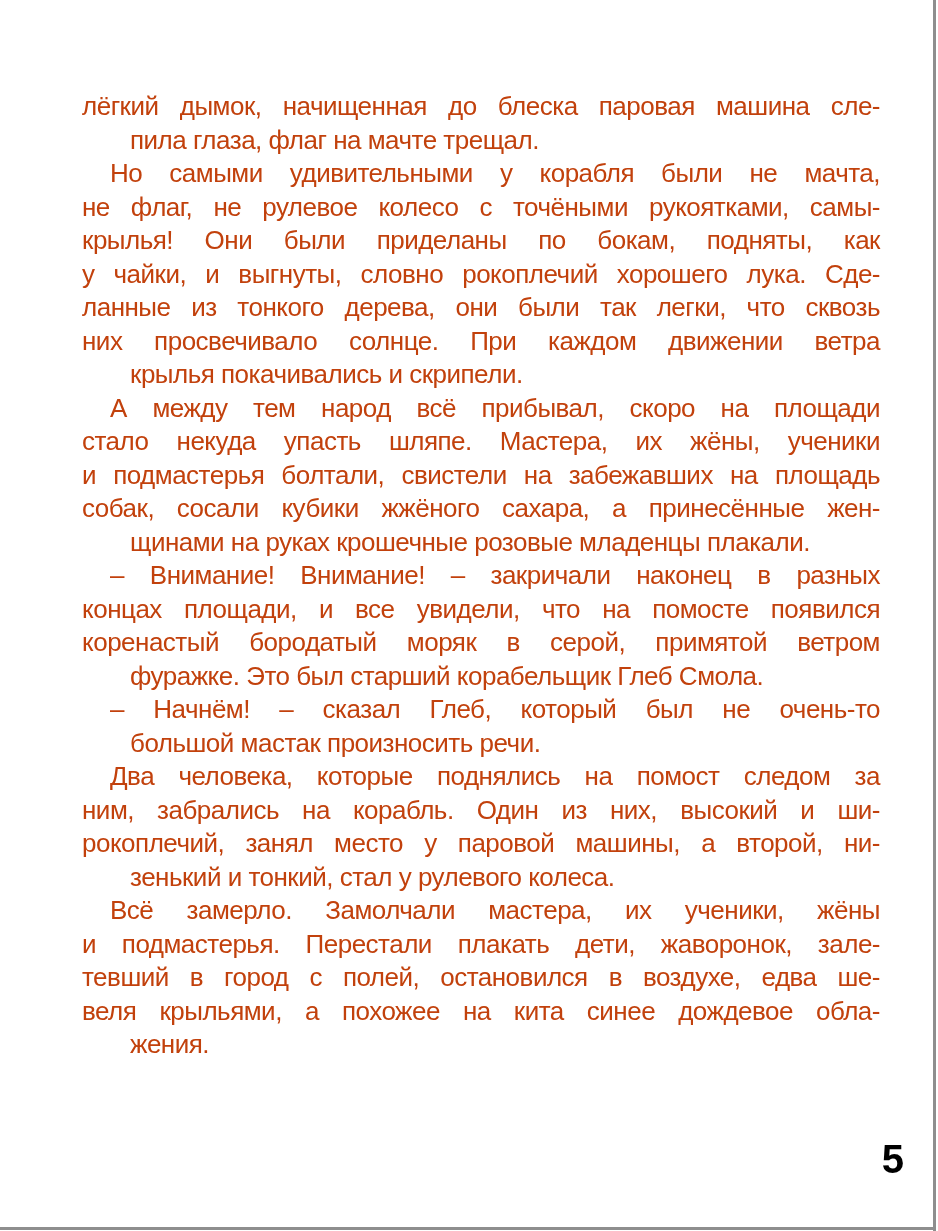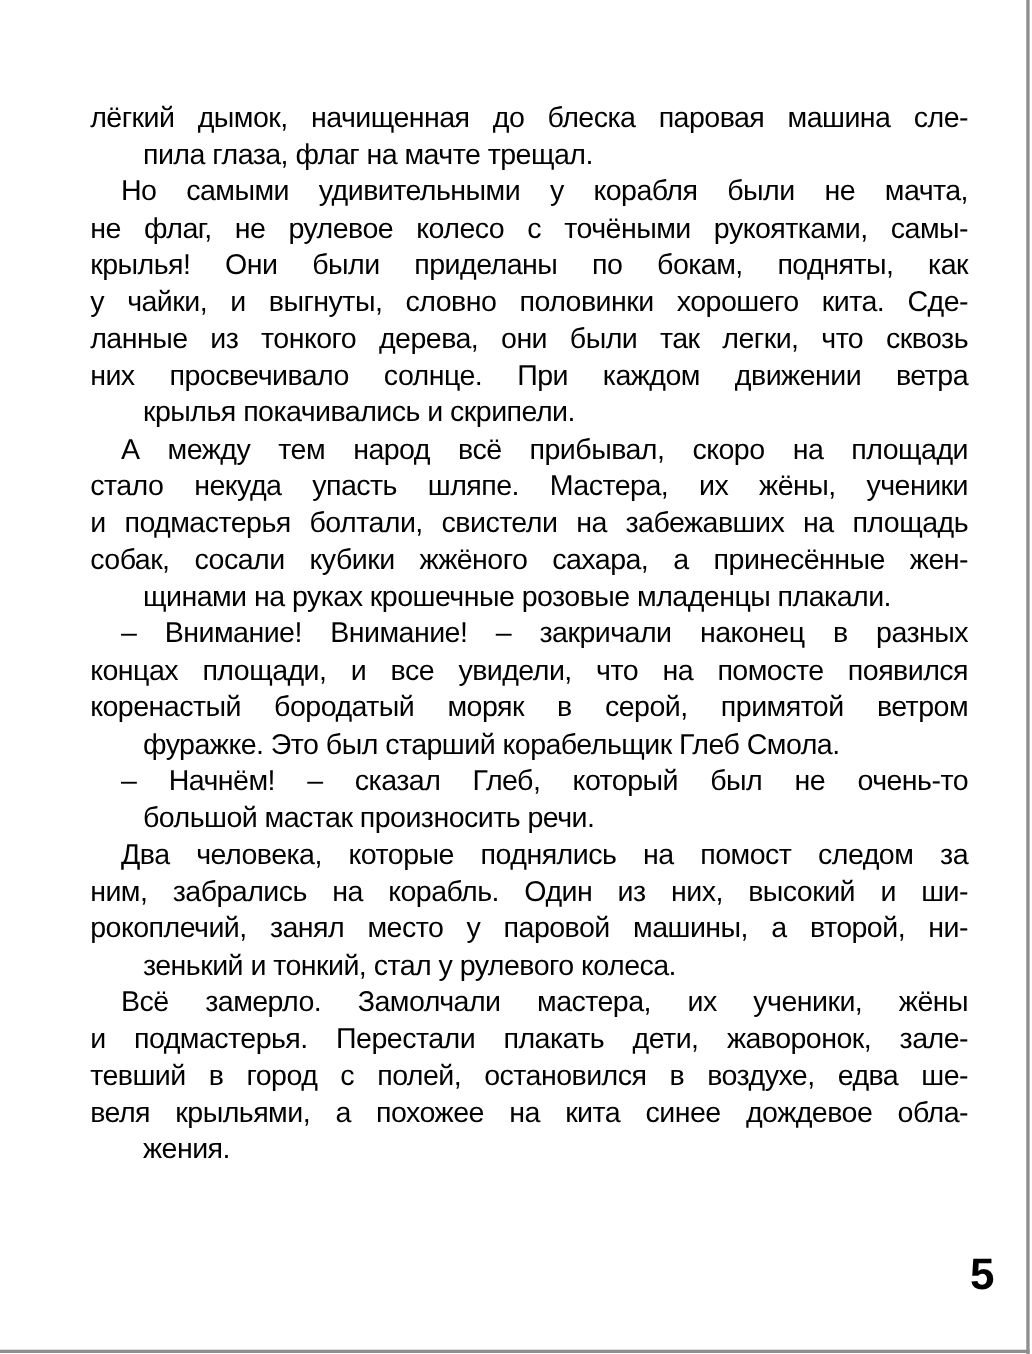--- a/index.html
+++ b/index.html
@@ -48,21 +48,21 @@
     padding: 0;
   }
   .line {
     font-size: 26px;
     line-height: 33.5px;
     letter-spacing: -0.5px;
     font-weight: 500;
     text-align: justify;
     text-align-last: justify;
     white-space: normal;
-    color: #000000;
+    color: #c2410c;
   }
   .line.last {
     text-align-last: left;
     margin-left: 48px;
   }
   .line.indent {
     text-indent: 28px;
   }
   .page-number {
     position: absolute;
@@ -81,21 +81,21 @@
 <main class="page">
   <div class="text-block">
       <div class="paragraph">
         <div class="line">лёгкий дымок, начищенная до блеска паровая машина сле-</div>
         <div class="line last">пила глаза, флаг на мачте трещал.</div>
       </div>
       <div class="paragraph">
         <div class="line indent">Но самыми удивительными у корабля были не мачта,</div>
         <div class="line">не флаг, не рулевое колесо с точёными рукоятками, самы-</div>
         <div class="line">крылья! Они были приделаны по бокам, подняты, как</div>
-        <div class="line">у чайки, и выгнуты, словно половинки хорошего кита. Сде-</div>
+        <div class="line">у чайки, и выгнуты, словно рокоплечий хорошего лука. Сде-</div>
         <div class="line">ланные из тонкого дерева, они были так легки, что сквозь</div>
         <div class="line">них просвечивало солнце. При каждом движении ветра</div>
         <div class="line last">крылья покачивались и скрипели.</div>
       </div>
       <div class="paragraph">
         <div class="line indent">А между тем народ всё прибывал, скоро на площади</div>
         <div class="line">стало некуда упасть шляпе. Мастера, их жёны, ученики</div>
         <div class="line">и подмастерья болтали, свистели на забежавших на площадь</div>
         <div class="line">собак, сосали кубики жжёного сахара, а принесённые жен-</div>
         <div class="line last">щинами на руках крошечные розовые младенцы плакали.</div>

